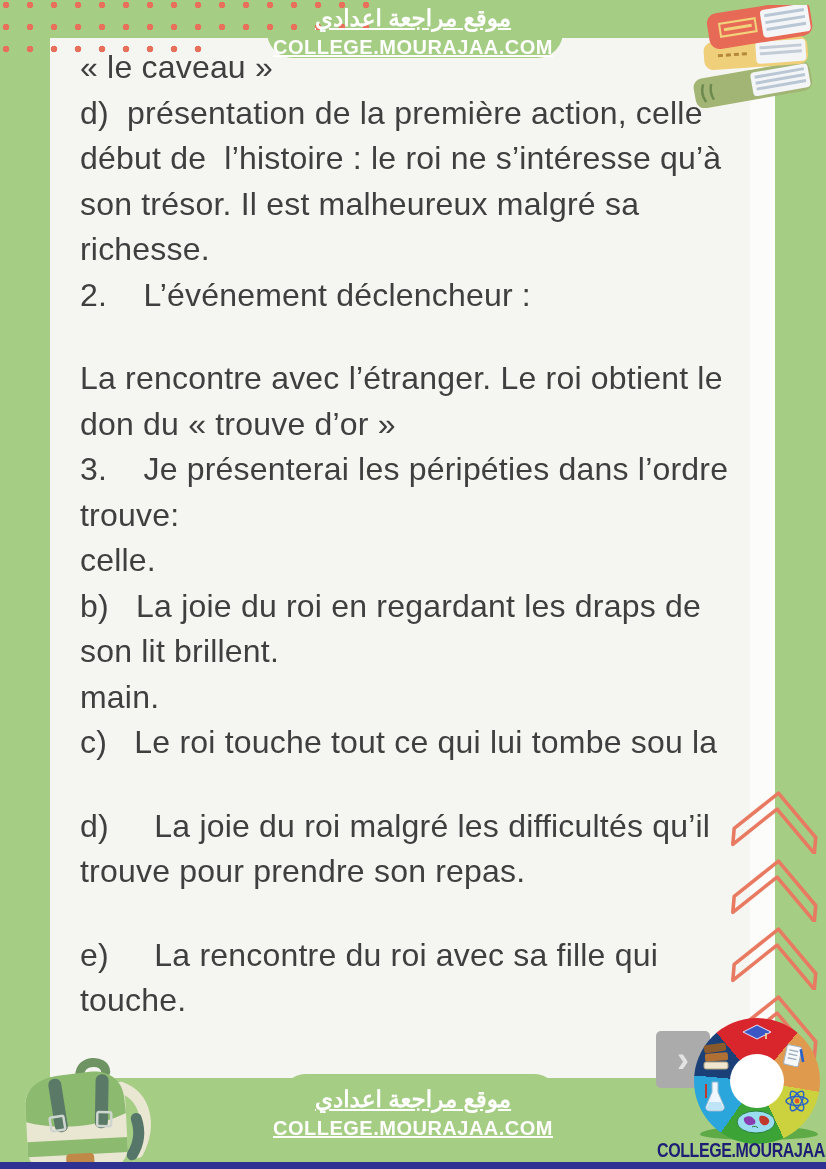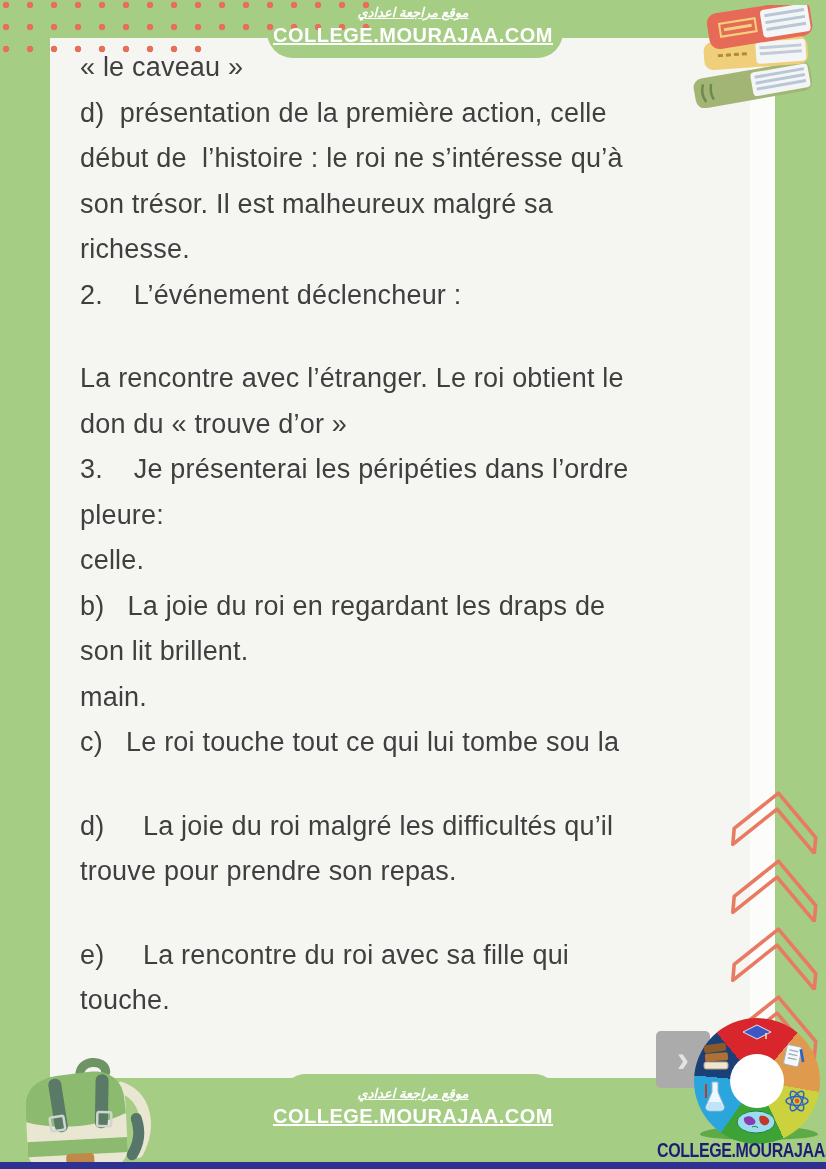--- a/index.html
+++ b/index.html
@@ -31,30 +31,30 @@
   .bottom-tab{
     position:absolute;left:283px;top:1074px;width:274px;height:80px;
     background:#a5cd84;border-radius:22px 22px 0 0;z-index:2;
   }
   .banner-text{
     position:absolute;width:430px;text-align:center;color:#ffffff;z-index:4;
   }
   .banner-text.top{left:198px;top:5px;}
   .banner-text.bottom{left:198px;top:1086px;}
   .banner-ar{
-    font-size:13px;font-weight:bold;text-decoration:underline;
-    margin-bottom:4px;direction:rtl;font-style:italic;
+    font-size:23px;font-weight:bold;text-decoration:underline;
+    margin-bottom:4px;direction:rtl;
   }
   .banner-domain{
     font-size:20px;font-weight:bold;text-decoration:underline;letter-spacing:.5px;
   }
   
   .doc{
     position:absolute;left:80px;top:45px;width:670px;z-index:2;
-    font-size:27px;line-height:45.5px;color:#3f3f3f;letter-spacing:.2px;
+    font-size:32px;line-height:45.5px;color:#3f3f3f;letter-spacing:.2px;
   }
   .line{white-space:pre-wrap;}
   .line.gap{margin-top:38px;}
   
   .chev{position:absolute;left:729px;width:94px;height:66px;z-index:3;}
   
   .next-btn{
     position:absolute;left:656px;top:1031px;width:54px;height:57px;
     background:#ababab;border-radius:5px;z-index:2;
     display:flex;align-items:center;justify-content:center;
@@ -116,21 +116,21 @@
 <div class="doc">
   <div class="line">« le caveau »</div>
   <div class="line">d)  présentation de la première action, celle</div>
   <div class="line">début de  l’histoire : le roi ne s’intéresse qu’à</div>
   <div class="line">son trésor. Il est malheureux malgré sa</div>
   <div class="line">richesse.</div>
   <div class="line">2.    L’événement déclencheur :</div>
   <div class="line gap">La rencontre avec l’étranger. Le roi obtient le</div>
   <div class="line">don du « trouve d’or »</div>
   <div class="line">3.    Je présenterai les péripéties dans l’ordre</div>
-  <div class="line">pleure:</div>
+  <div class="line">trouve:</div>
   <div class="line">celle.</div>
   <div class="line">b)   La joie du roi en regardant les draps de</div>
   <div class="line">son lit brillent.</div>
   <div class="line">main.</div>
   <div class="line">c)   Le roi touche tout ce qui lui tombe sou la</div>
   <div class="line gap">d)     La joie du roi malgré les difficultés qu’il</div>
   <div class="line">trouve pour prendre son repas.</div>
   <div class="line gap">e)     La rencontre du roi avec sa fille qui</div>
   <div class="line">touche.</div>
 </div>

